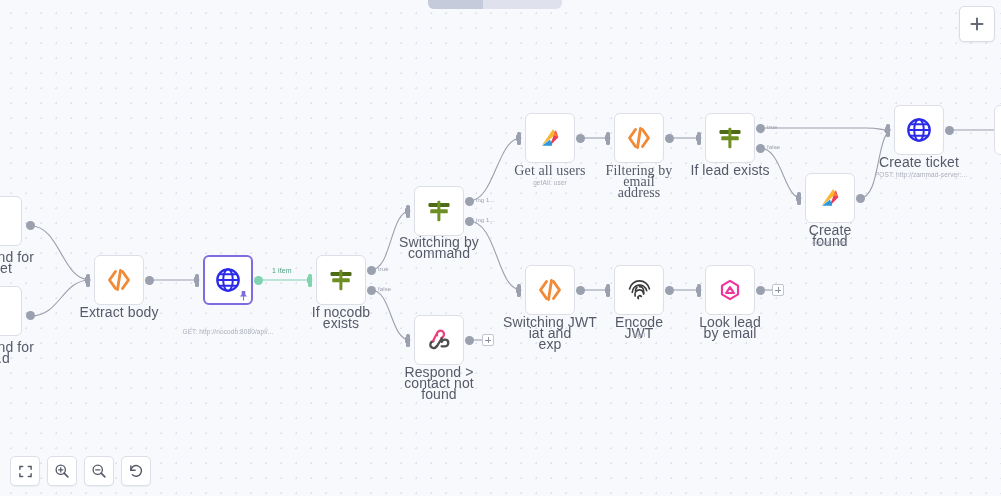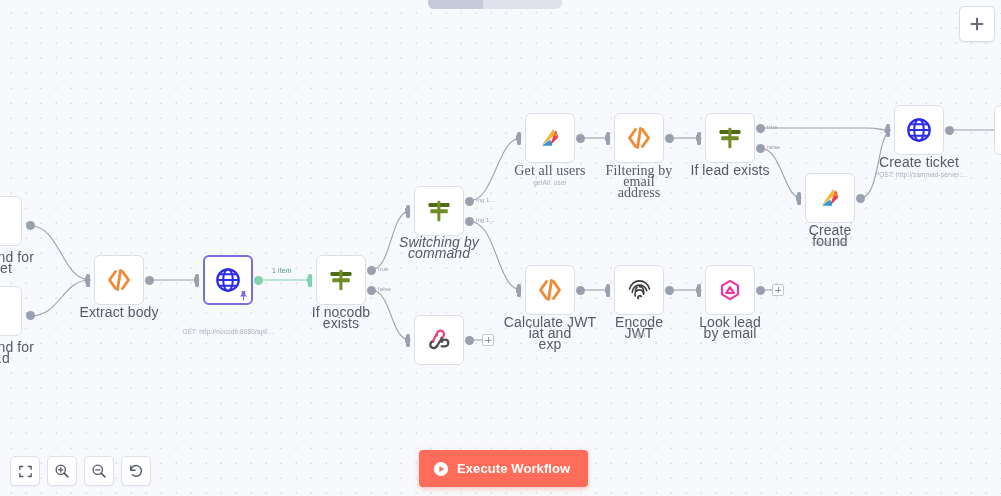--- a/index.html
+++ b/index.html
@@ -292,34 +292,36 @@
     <svg width="28" height="28" viewBox="0 0 24 24">
       <rect x="3" y="5.2" width="18" height="3.4" rx="1" fill="#4f6b16"></rect>
       <rect x="4.5" y="10.6" width="15" height="3.4" rx="1" fill="#6f8f24"></rect>
       <rect x="10.6" y="3.2" width="2.6" height="17.6" rx="1" fill="#6f8f24"></rect>
     </svg>
   </div>
   <div class="endpoint" style="left:465px; top:197px;"></div>
   <div class="endpoint" style="left:465px; top:217px;"></div>
   <div class="port-label" style="left:476px; top:197px;">ing 1...</div>
   <div class="port-label" style="left:476px; top:217px;">ing 1...</div>
-  <div class="label" style="left:389px; top:237px; width:100px;font-style:italic;">Switching by command</div>
+  <div class="label" style="left:389px; top:237px; width:100px;">Switching by command</div>
 
   <div class="inport" style="left:406px; top:334px;"></div>
   <div class="node" style="left:414px; top:315px;">
     <svg width="26" height="26" viewBox="0 0 24 24">
       <path d="M10.2 7.8a3.3 3.3 0 1 1 4 2.1" stroke="#ef3f7a" stroke-width="2.1" fill="none" stroke-linecap="round"></path>
       <path d="M14.6 10.4 10 17.8" stroke="#4d4d4d" stroke-width="2.1" fill="none" stroke-linecap="round"></path>
       <path d="M9.9 17.6a3.1 3.1 0 1 1-3-4.4" stroke="#4d4d4d" stroke-width="2.1" fill="none" stroke-linecap="round"></path>
       <path d="M9.4 7.2 6.6 12.6" stroke="#ef3f7a" stroke-width="2.1" fill="none" stroke-linecap="round"></path>
       <path d="M14.4 17.8h3.1a3.1 3.1 0 1 0-3-4" stroke="#4d4d4d" stroke-width="2.1" fill="none" stroke-linecap="round"></path>
     </svg>
   </div>
   <div class="endpoint" style="left:465px; top:336px;"></div>
   <div class="plus-stub" style="left:482px; top:334px;"></div>
+  <div class="label" style="left:382px; top:367px; width:114px;">Respond &gt; contact not
+found</div>
 
   <div class="inport" style="left:517px; top:132px;"></div>
   <div class="node" style="left:525px; top:113px;">
     <svg width="28" height="28" viewBox="0 0 24 24">
       <path d="M5 18.5 14.5 4.5l1.2 5.4z" fill="#f7b731"></path>
       <path d="M11.5 19 17 5.2l2.2 6.1z" fill="#eb3b5a"></path>
       <path d="M5.2 18.6 12 13.3l2 5.3z" fill="#2d98da"></path>
       <path d="M14.6 4.4 19.2 11l-3.5-.9z" fill="#fa8231"></path>
     </svg>
   </div>
@@ -382,21 +384,21 @@
 
   <div class="inport" style="left:517px; top:284px;"></div>
   <div class="node" style="left:525px; top:265px;">
     <svg width="30" height="30" viewBox="0 0 24 24">
       <path d="M9.2 5.2L4.4 12l4.8 6.8" stroke="#f08a36" stroke-width="2.3" fill="none" stroke-linecap="round" stroke-linejoin="round"></path>
       <path d="M14.8 5.2L19.6 12l-4.8 6.8" stroke="#f08a36" stroke-width="2.3" fill="none" stroke-linecap="round" stroke-linejoin="round"></path>
       <path d="M13.2 4.4L10.8 19.6" stroke="#f08a36" stroke-width="2.3" fill="none" stroke-linecap="round"></path>
     </svg>
   </div>
   <div class="endpoint" style="left:576px; top:286px;"></div>
-  <div class="label" style="left:502px; top:317px; width:96px;">Calculate JWT iat and
+  <div class="label" style="left:502px; top:317px; width:96px;">Switching JWT iat and
 exp</div>
 
   <div class="inport" style="left:606px; top:284px;"></div>
   <div class="node" style="left:614px; top:265px;">
     <svg width="27" height="27" viewBox="0 0 24 24">
       <g stroke="#3b3b3b" stroke-width="1.5" fill="none" stroke-linecap="round">
         <path d="M3.2 10.5a9 9 0 0 1 17.6 0"></path>
         <path d="M5.6 13.6a6.5 6.5 0 0 1 12.8-1.5"></path>
         <path d="M8.2 16.8a4 4 0 0 1 7.6-2.6"></path>
         <path d="M11 19.2a1.6 1.6 0 0 1 2.6-1.9"></path>
@@ -446,21 +448,14 @@
       </svg>
     </div>
     <div class="tool-btn">
       <svg width="16" height="16" viewBox="0 0 18 18">
         <path d="M3.2 8.2A6 6 0 1 1 5 13.2" stroke="#555a68" stroke-width="1.6" fill="none" stroke-linecap="round"></path>
         <path d="M3.2 3.4v4.8h4.8" stroke="#555a68" stroke-width="1.6" fill="none" stroke-linecap="round" stroke-linejoin="round"></path>
       </svg>
     </div>
   </div>
 
-  <button id="execute-btn">
-    <svg width="16" height="16" viewBox="0 0 18 18">
-      <circle cx="9" cy="9" r="8" fill="#ffffff"></circle>
-      <path d="M7.2 5.6 12.6 9l-5.4 3.4z" fill="#ff6d5a"></path>
-    </svg>
-    <span>Execute Workflow</span>
-  </button>
 
 </div>
 
 </body></html>

